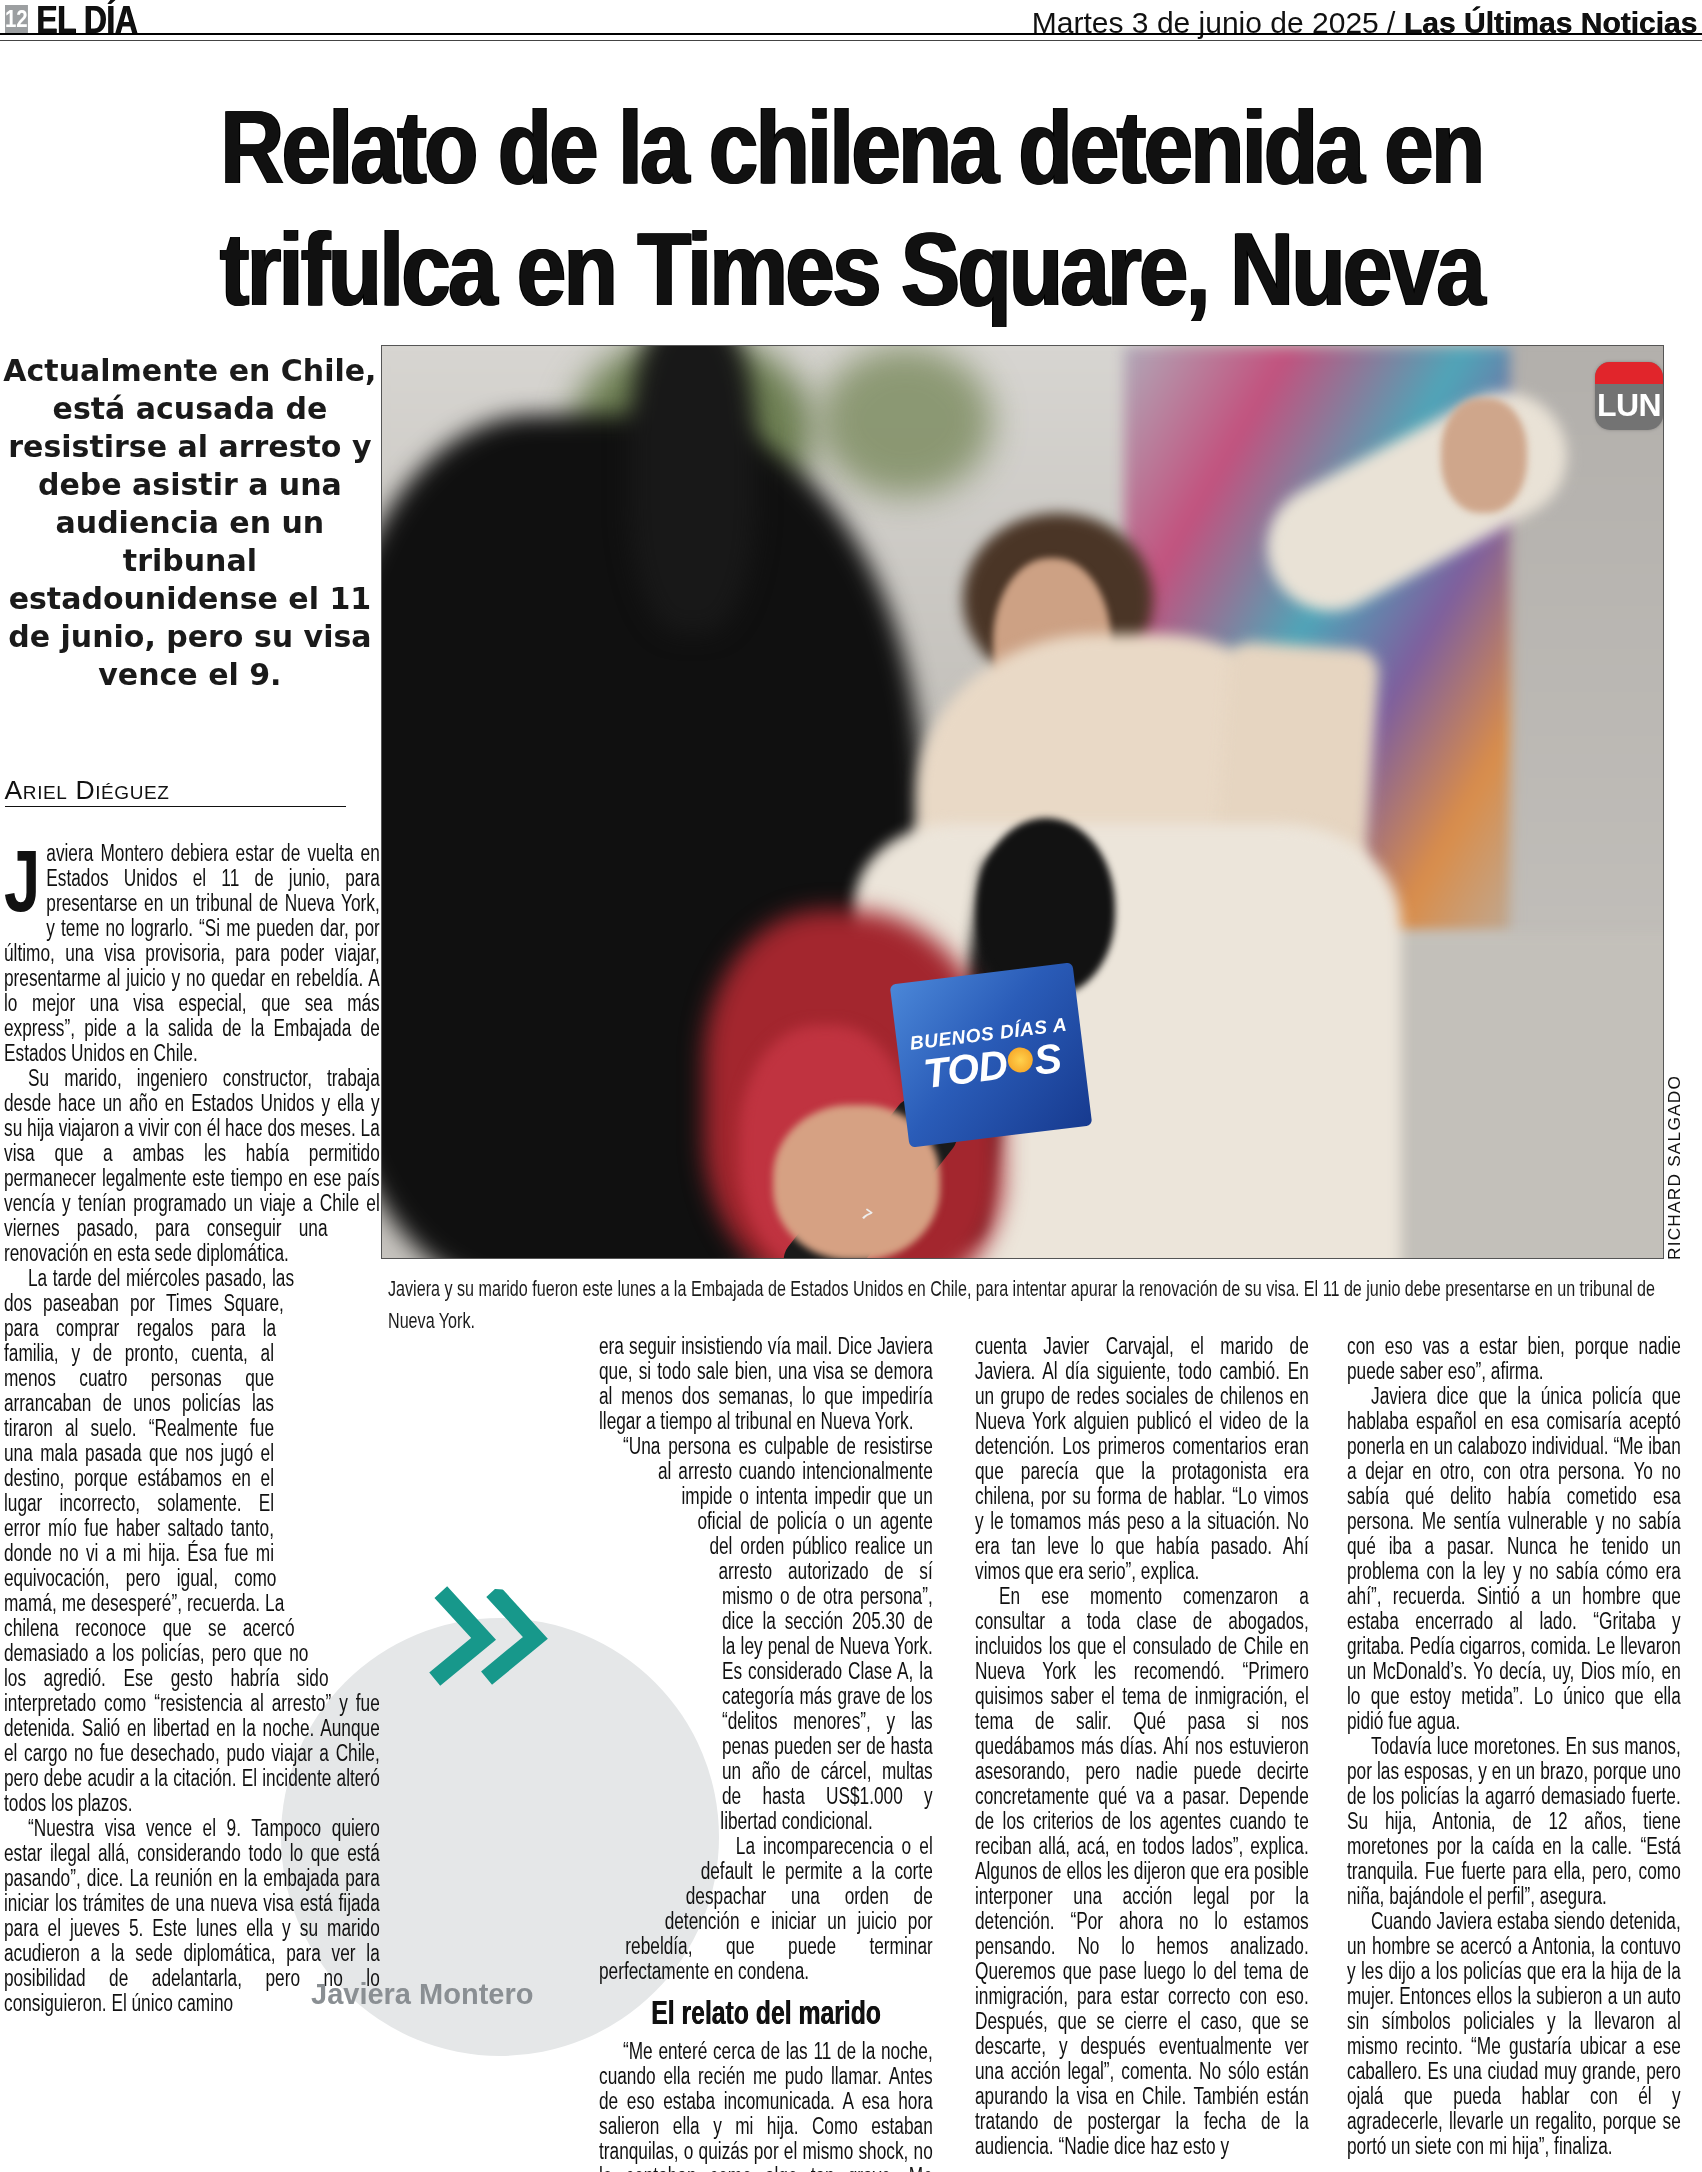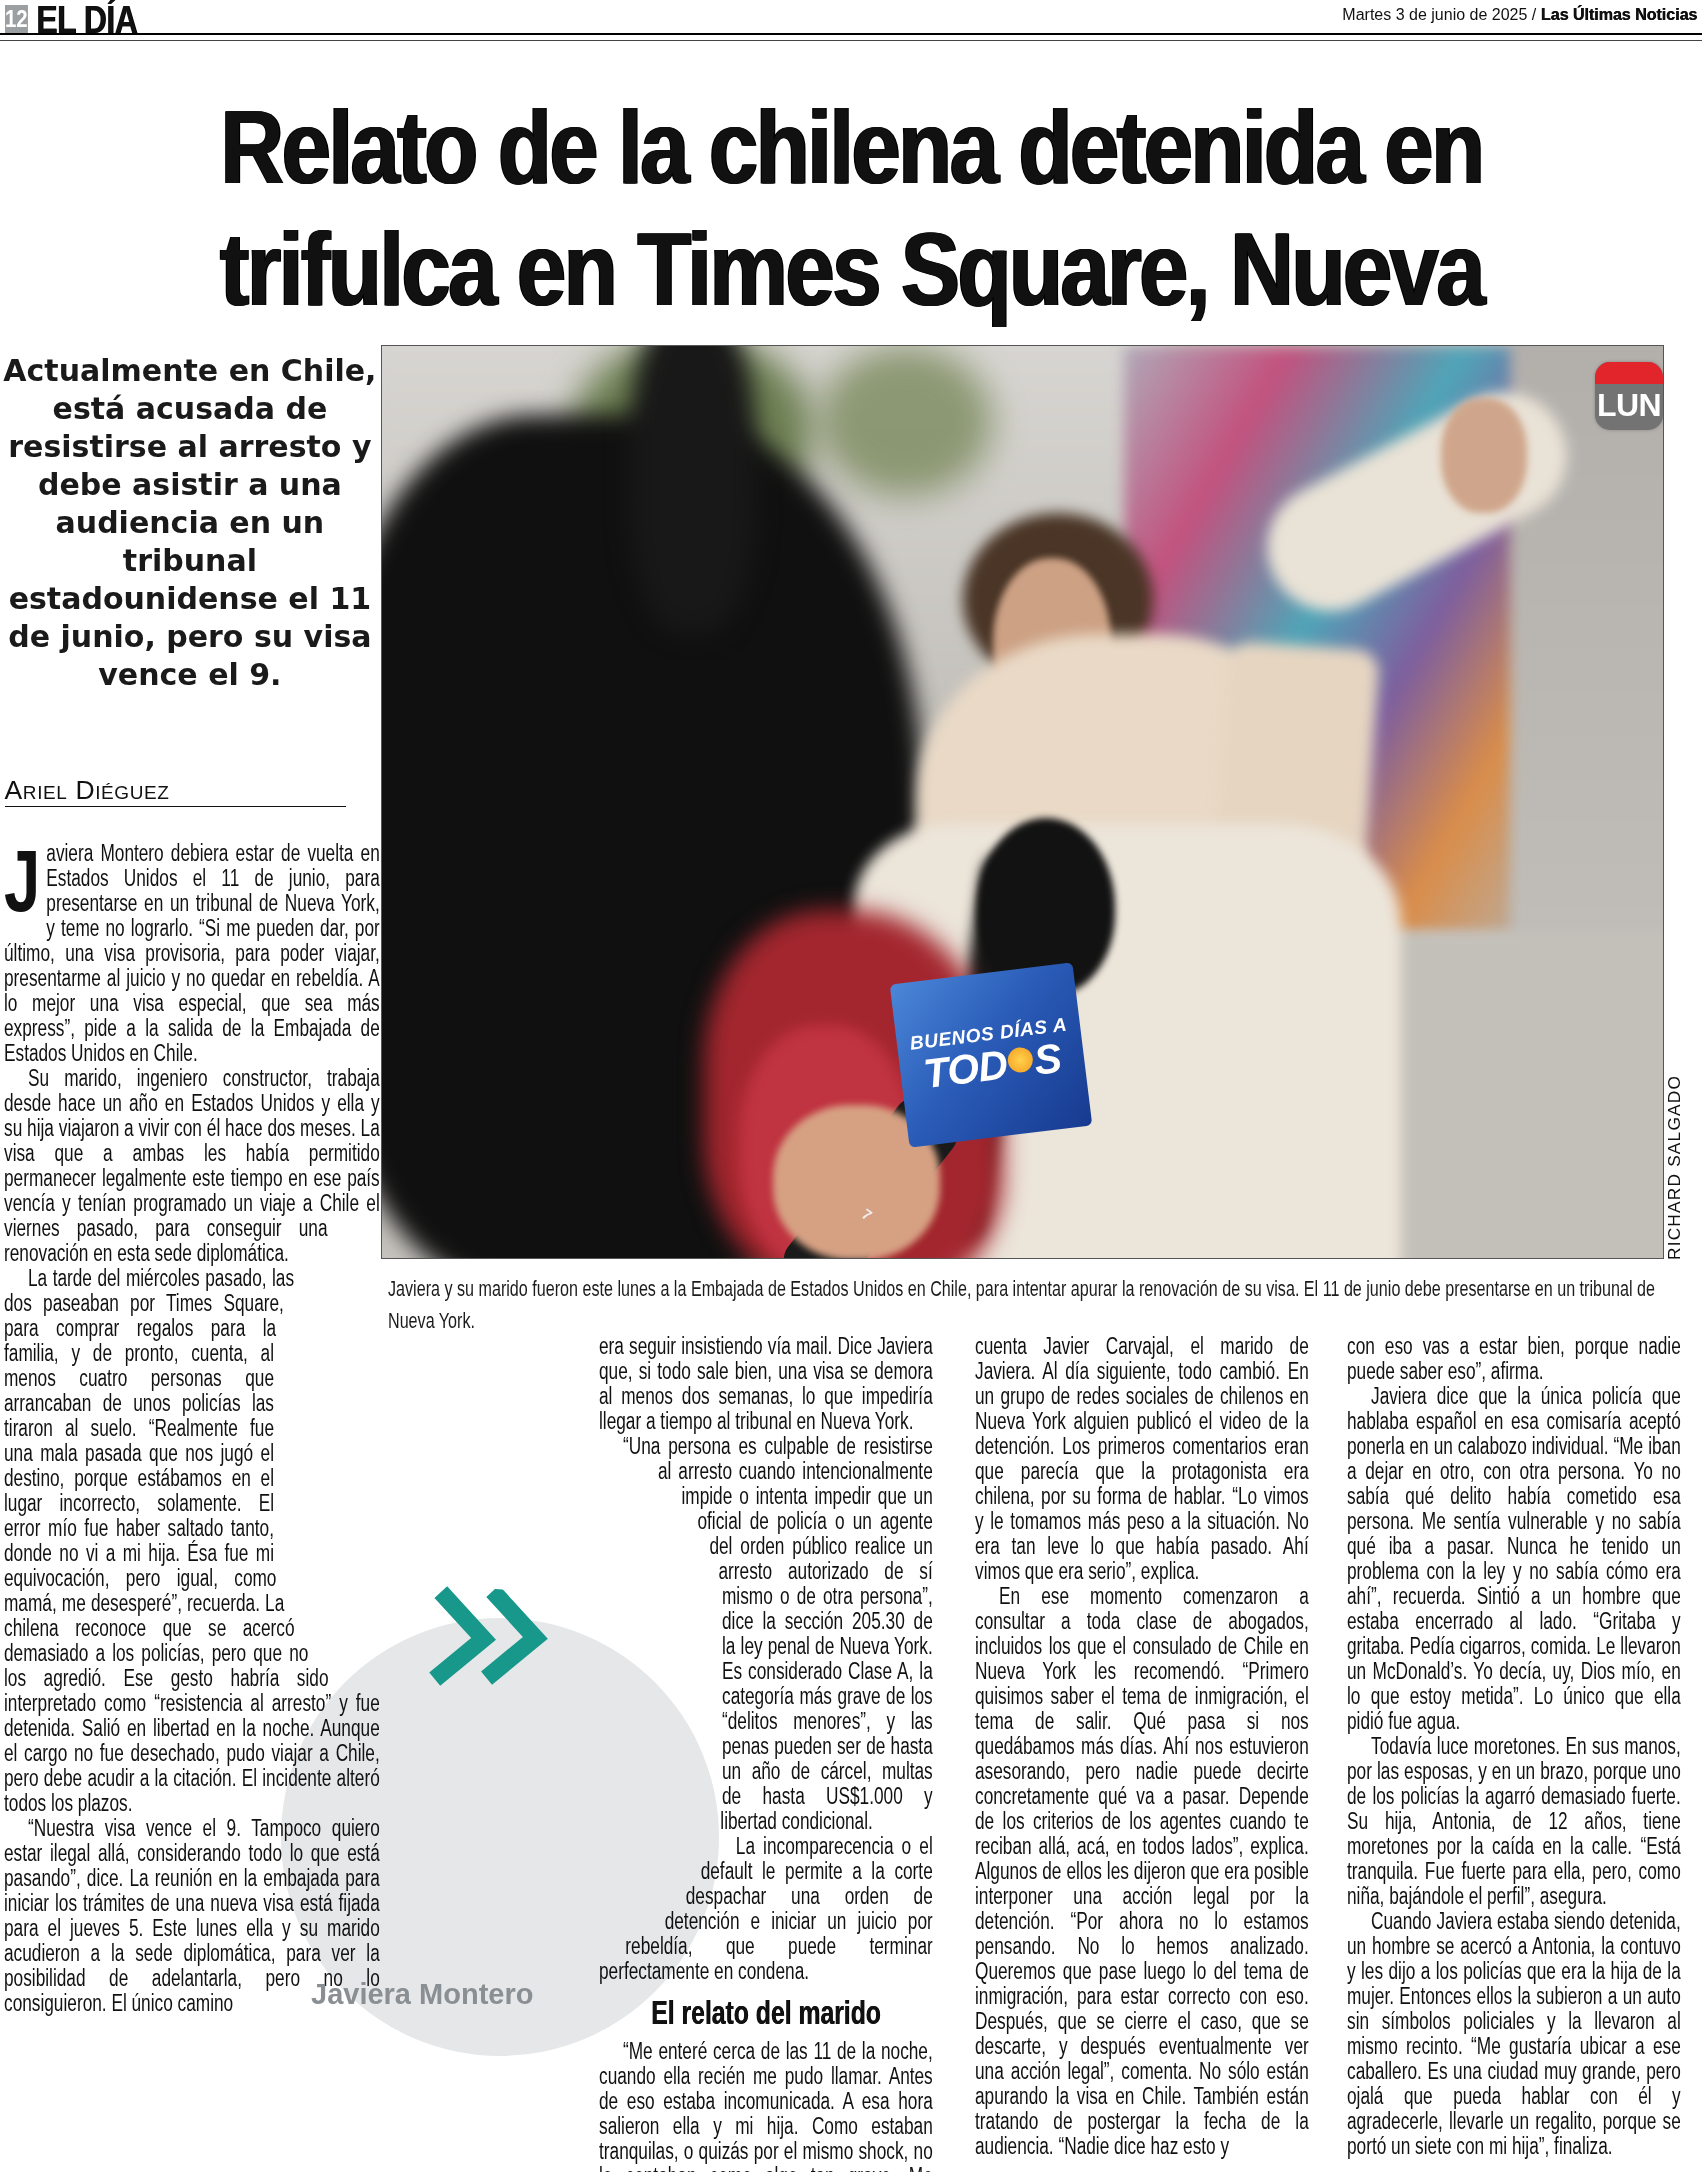--- a/index.html
+++ b/index.html
@@ -4,21 +4,21 @@
 <style>
   html,body{margin:0;padding:0;background:#ffffff;}
   #page{position:relative;width:1703px;height:2172px;background:#fff;overflow:hidden;
         font-family:"Liberation Sans",sans-serif;color:#111;}
   
   .pagenum{position:absolute;left:4.6px;top:4.6px;width:26.5px;height:29px;background:#9c9fa1;
            color:#fff;font-weight:700;font-size:24px;display:flex;align-items:center;justify-content:center;
            transform:scaleX(.85);transform-origin:0 0;}
   .masthead{position:absolute;left:36px;top:-1.2px;font-size:38px;font-weight:700;letter-spacing:-0.6px;
             transform:scaleX(.84);transform-origin:0 0;text-shadow:0.9px 0 0 #000;}
-  .dateline{position:absolute;right:5.8px;top:5.8px;font-size:16px;white-space:nowrap;}
+  .dateline{position:absolute;right:5.8px;top:5.8px;font-size:30px;white-space:nowrap;}
   .dateline .pub{font-weight:700;text-shadow:0.5px 0 0 #000;}
   .rule-a{position:absolute;left:0;top:33px;width:1703px;border-top:2.9px solid #000;}
   .rule-b{position:absolute;left:0;top:40px;width:1703px;border-top:1.2px solid #444;}
   
   .kicker{position:absolute;left:0;top:60px;width:1703px;text-align:center;font-size:33px;color:#141414;}
   .headline{position:absolute;left:0;top:86px;width:1703px;text-align:center;font-weight:700;
             font-size:104px;line-height:122px;letter-spacing:-2.9px;transform:scaleX(.85);
             text-shadow:1.4px 0 0 #000,-1.4px 0 0 #000;}
   
   .lead{position:absolute;left:2.9px;top:352px;width:374px;text-align:center;

